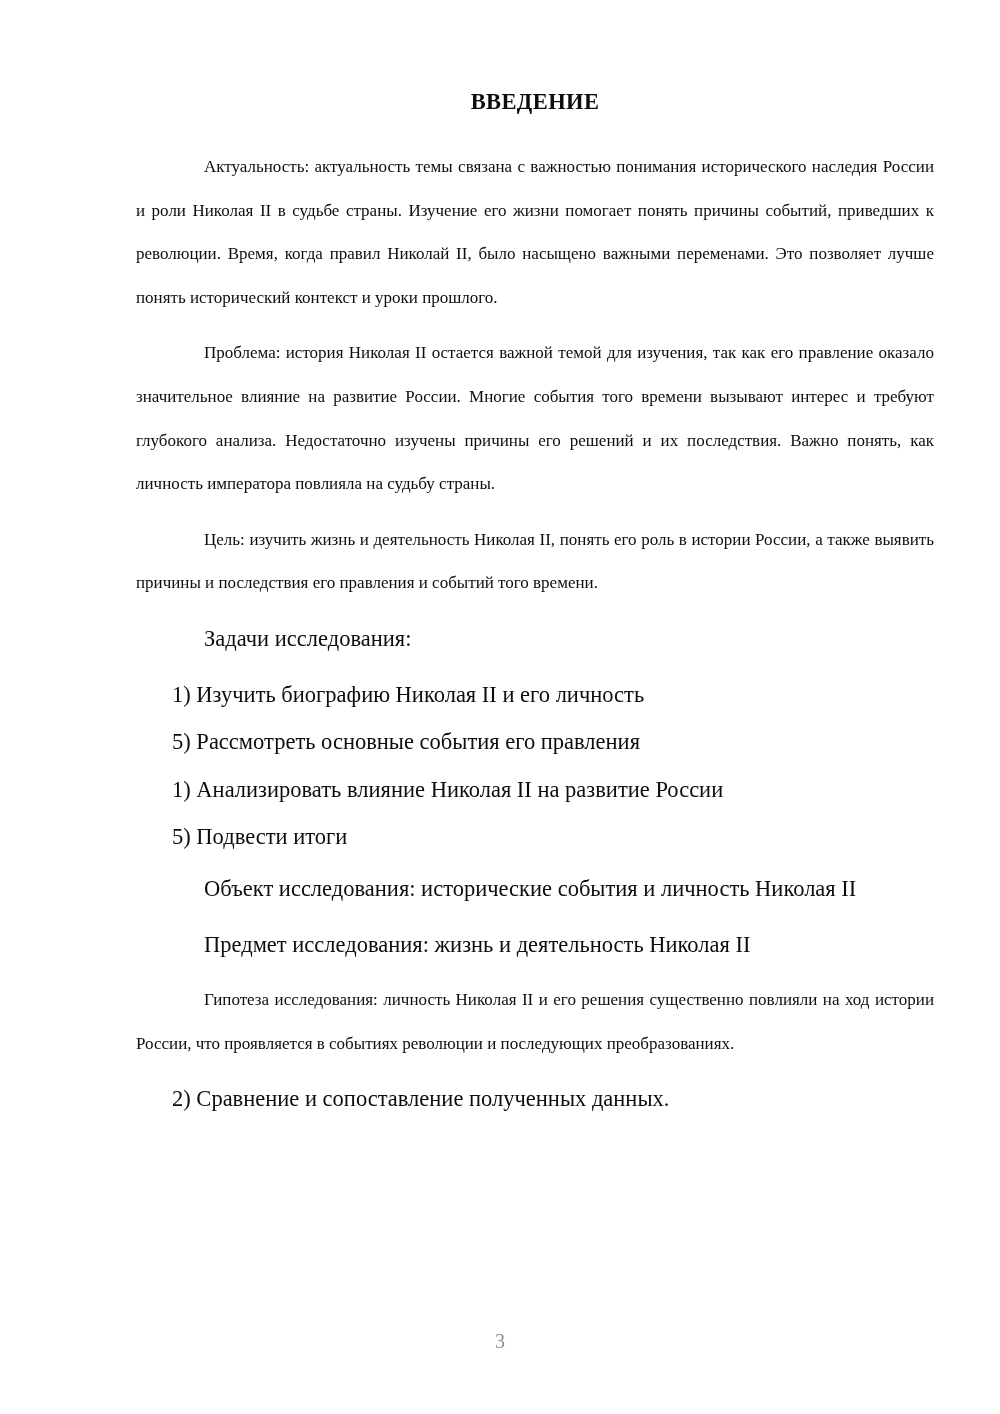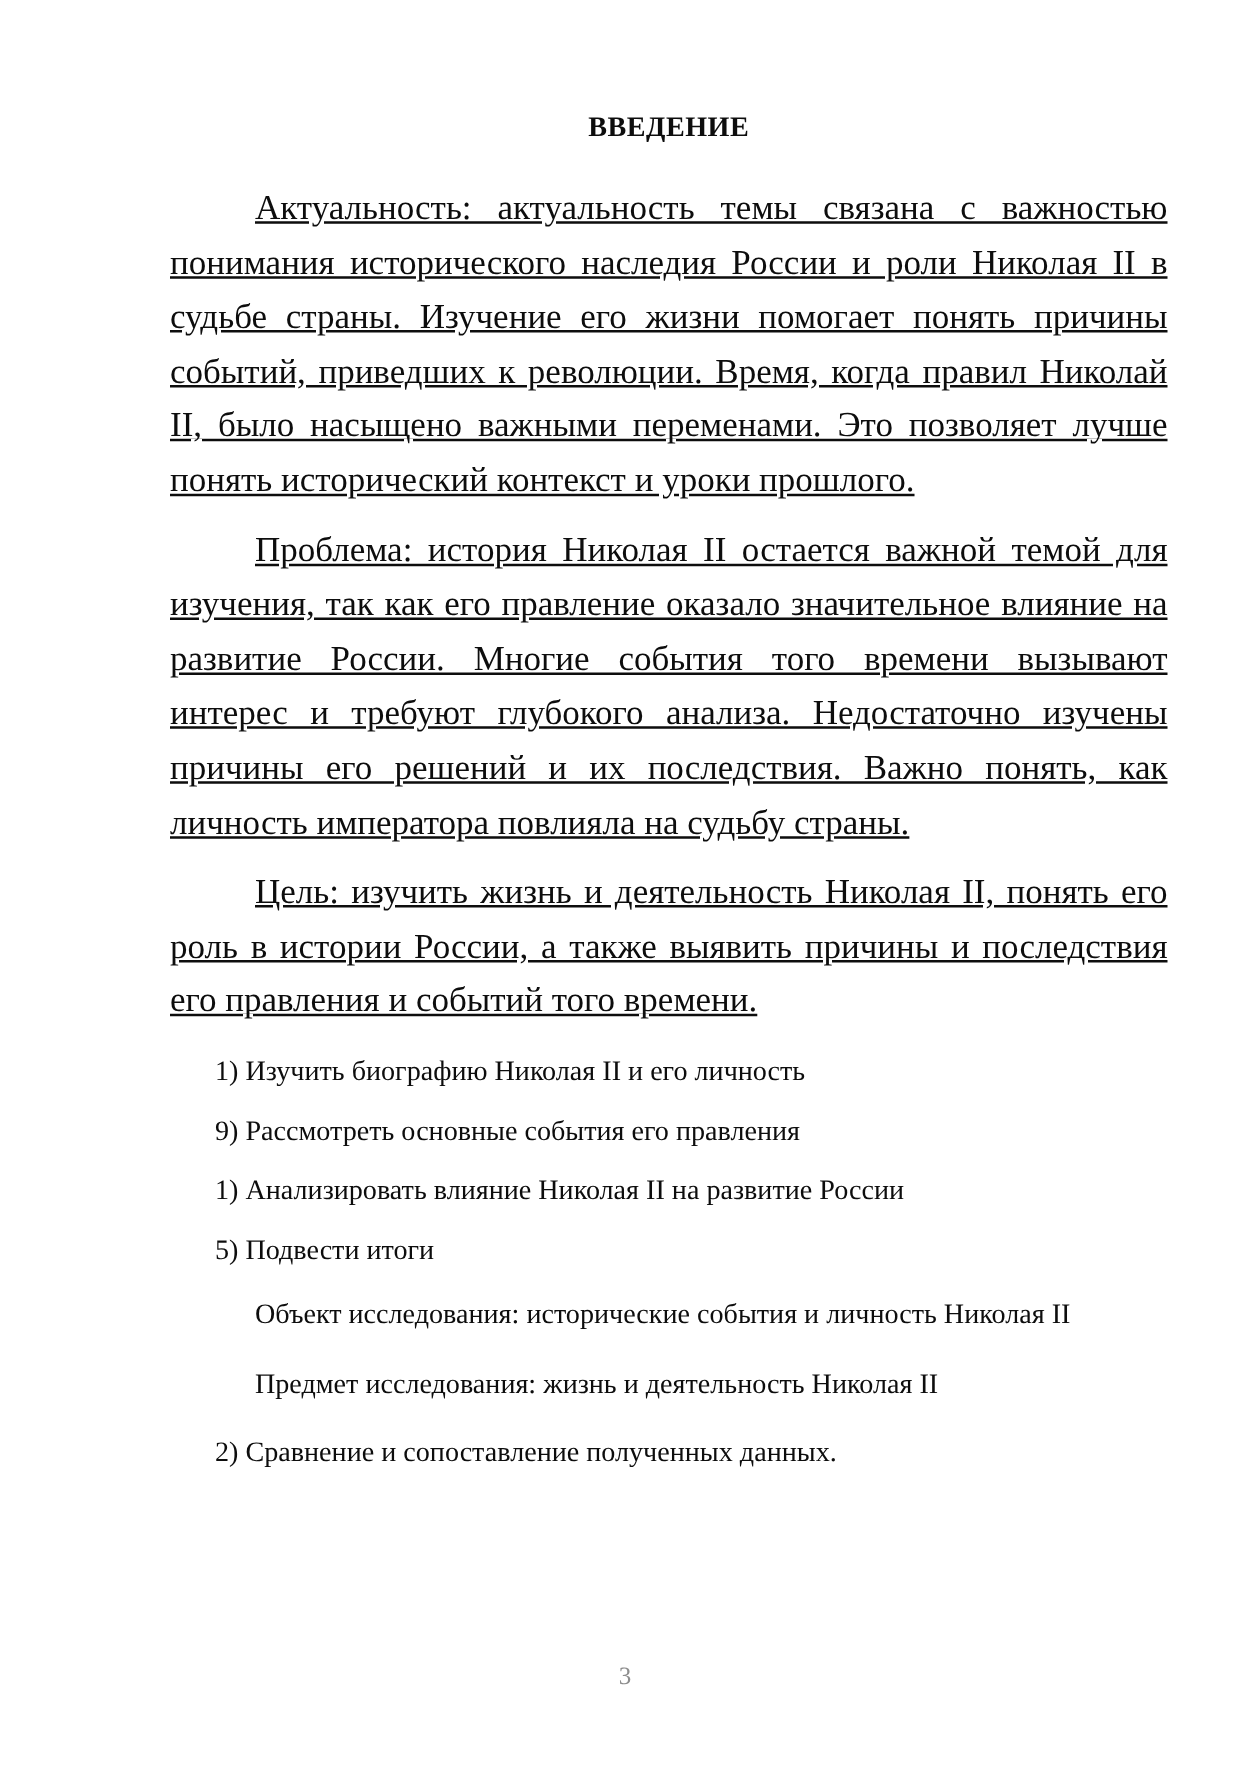--- a/index.html
+++ b/index.html
@@ -37,28 +37,27 @@
     font-size: 22.5px;
     font-weight: bold;
     text-align: center;
     letter-spacing: 0.4px;
     margin: 0 0 30px 0;
     line-height: 1.2;
   }
 
   
   .para {
-    font-size: 28px;
+    font-size: 17px;
     line-height: 43.6px;
     text-align: justify;
     text-justify: inter-word;
     text-indent: 68px;
     margin: 0 0 12px 0;
     hyphens: none;
-    text-decoration: underline;
   }
 
   
   .para-noj {
     font-size: 22.5px;
     line-height: 43.6px;
     text-align: left;
     text-indent: 68px;
     margin: 0 0 12px 0;
   }
@@ -98,34 +97,36 @@
   <div class="content">
 
     <h1 class="doc-title">ВВЕДЕНИЕ</h1>
 
     <p class="para">Актуальность: актуальность темы связана с важностью понимания исторического наследия России и роли Николая II в судьбе страны. Изучение его жизни помогает понять причины событий, приведших к революции. Время, когда правил Николай II, было насыщено важными переменами. Это позволяет лучше понять исторический контекст и уроки прошлого.</p>
 
     <p class="para">Проблема: история Николая II остается важной темой для изучения, так как его правление оказало значительное влияние на развитие России. Многие события того времени вызывают интерес и требуют глубокого анализа. Недостаточно изучены причины его решений и их последствия. Важно понять, как личность императора повлияла на судьбу страны.</p>
 
     <p class="para">Цель: изучить жизнь и деятельность Николая II, понять его роль в истории России, а также выявить причины и последствия его правления и событий того времени.</p>
 
+    <p class="para-noj">Задачи исследования:</p>
 
     <ul class="list">
       <li class="list-item">1) Изучить биографию Николая II и его личность</li>
-      <li class="list-item">9) Рассмотреть основные события его правления</li>
+      <li class="list-item">5) Рассмотреть основные события его правления</li>
       <li class="list-item">1) Анализировать влияние Николая II на развитие России</li>
       <li class="list-item">5) Подвести итоги</li>
     </ul>
 
     <div class="spacer-sm"></div>
 
     <p class="para-noj">Объект исследования: исторические события и личность Николая II</p>
 
     <p class="para-noj">Предмет исследования: жизнь и деятельность Николая II</p>
 
+    <p class="para">Гипотеза исследования: личность Николая II и его решения существенно повлияли на ход истории России, что проявляется в событиях революции и последующих преобразованиях.</p>
 
 
     <ul class="list">
       <li class="list-item">2) Сравнение и сопоставление полученных данных.</li>
     </ul>
 
   </div>
 
   <div class="page-number">3</div>
 

